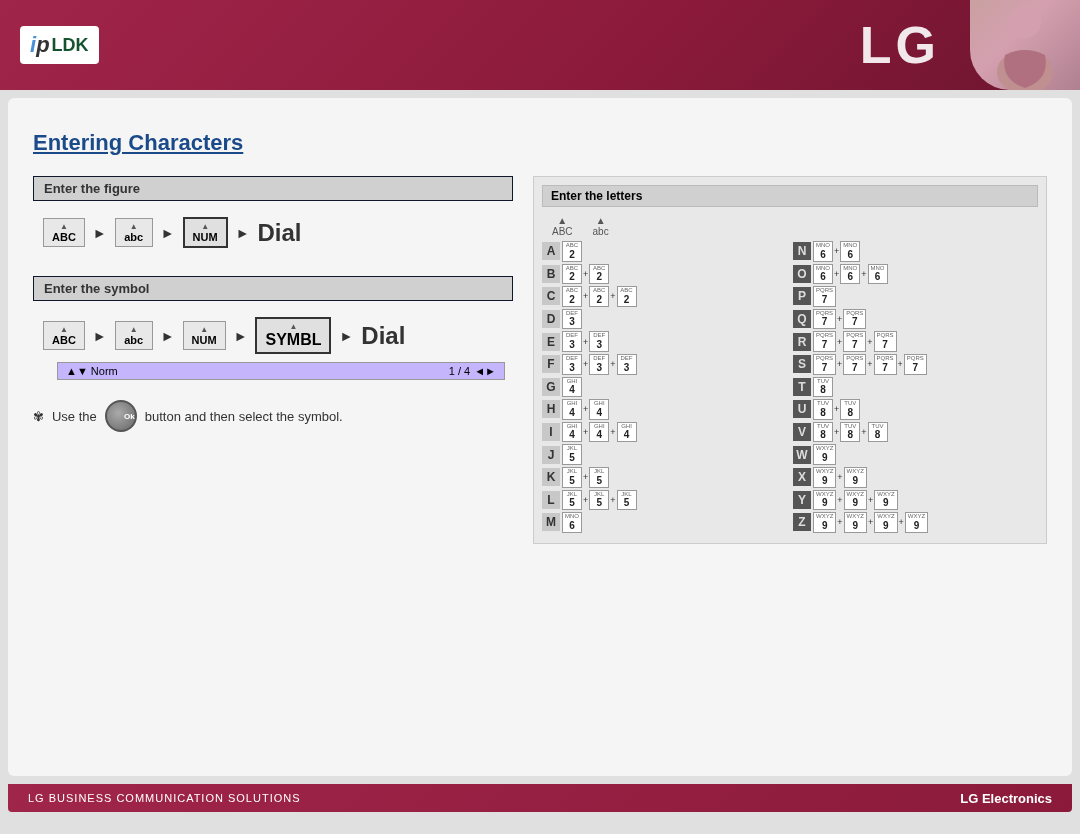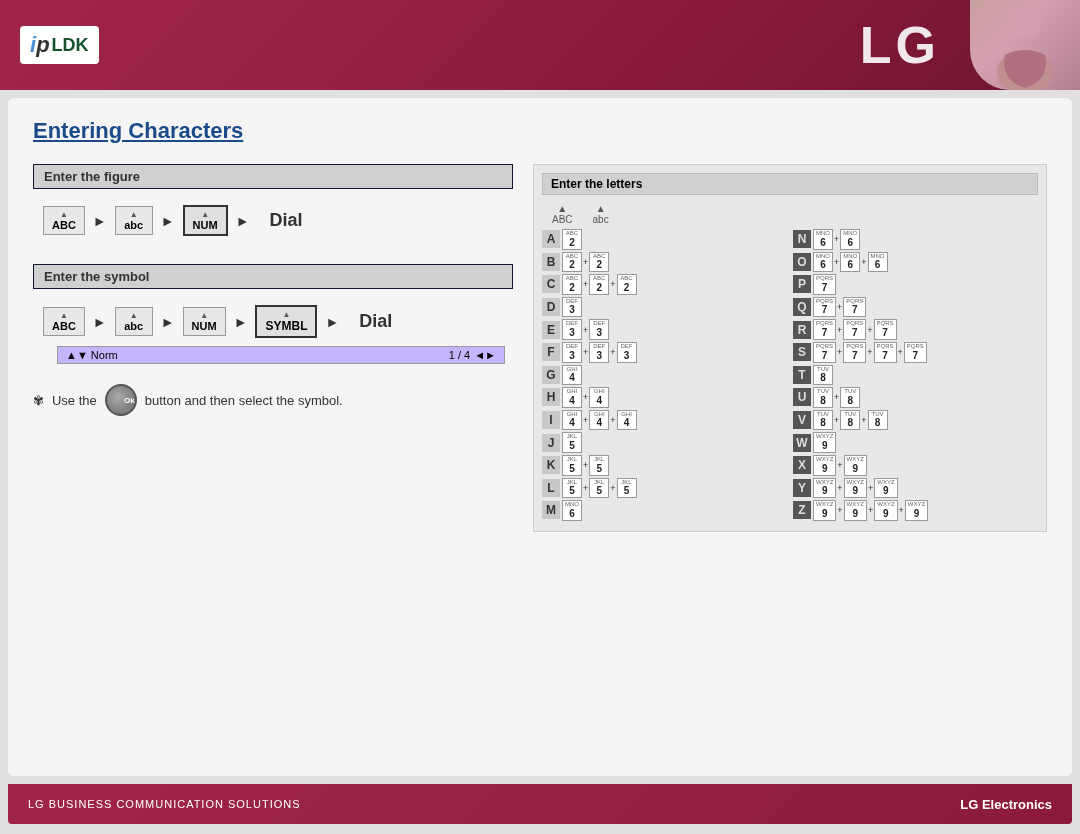--- a/index.html
+++ b/index.html
@@ -68,21 +68,21 @@
       display: flex;
       align-items: center;
       justify-content: center;
     }
 
     
     .main-content {
       background: #f5f5f5;
       margin: 8px;
       border-radius: 6px;
-      padding: 20px 25px;
+      padding: 32px 25px;
       height: calc(834px - 90px - 50px - 16px);
       display: flex;
       flex-direction: column;
     }
 
     .page-title {
       color: #1a4a8a;
       font-size: 22px;
       font-weight: bold;
       text-decoration: underline;
@@ -142,24 +142,24 @@
       border: 2px solid #333;
       background: #e0e0e0;
     }
 
     .arrow-right {
       color: #333;
       font-size: 14px;
     }
 
     .dial-label {
-      font-size: 18px;
+      font-size: 24px;
       font-weight: bold;
       color: #333;
-      margin-left: 12px;
+      margin-left: 0;
     }
 
     .symbol-section {
       margin-bottom: 16px;
     }
 
     .norm-row {
       display: flex;
       align-items: center;
       background: #c4b5fd;
@@ -230,21 +230,21 @@
     }
 
     .abc-label {
       font-size: 10px;
       color: #555;
       text-align: center;
     }
 
     
     .footer {
-      height: 40px;
+      height: 28px;
       background: linear-gradient(135deg, #a0254a 0%, #8b1a3a 100%);
       display: flex;
       align-items: center;
       justify-content: space-between;
       padding: 0 20px;
       margin: 0 8px 8px 8px;
       border-radius: 0 0 4px 4px;
     }
 
     .footer-left {
@@ -387,21 +387,21 @@
             <span style="font-size:11px; font-weight:bold;">abc</span>
           </div>
           <span class="arrow-right">►</span>
           <div class="key-btn">
             <span class="key-label-top">▲</span>
             <span style="font-size:11px; font-weight:bold;">NUM</span>
           </div>
           <span class="arrow-right">►</span>
           <div class="key-btn key-btn-highlighted">
             <span class="key-label-top">▲</span>
-            <span style="font-size:12px; font-weight:bold;">SYMBL</span>
+            <span style="font-size:16px; font-weight:bold;">SYMBL</span>
           </div>
           <span class="arrow-right">►</span>
           <span class="dial-label">Dial</span>
         </div>
 
         <div class="norm-row">
           <span>▲▼ Norm</span>
           <span style="flex:1;"></span>
           <span>1 / 4</span>
           <span style="margin-left:4px;">◄►</span>

